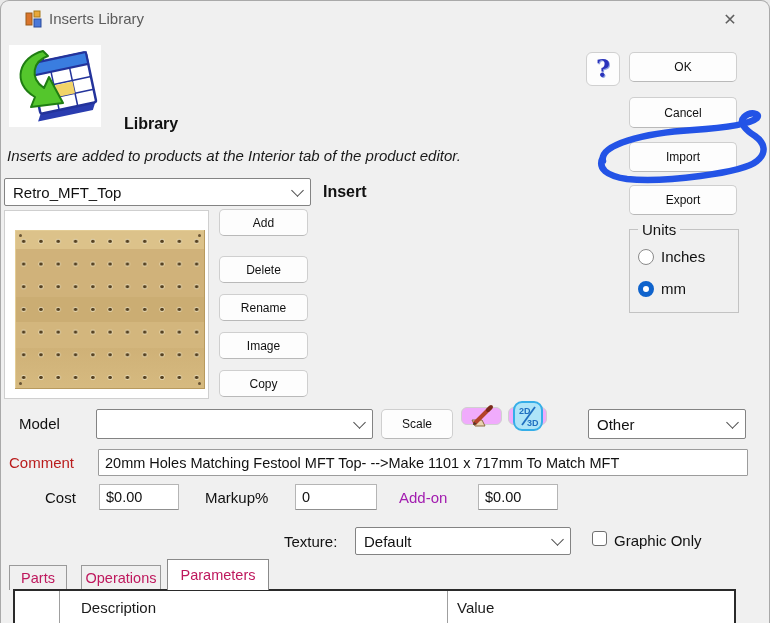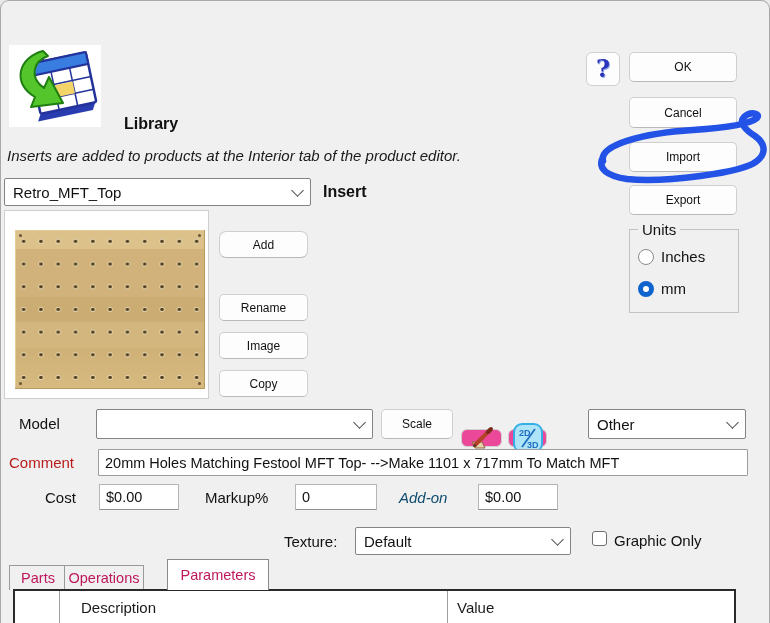--- a/index.html
+++ b/index.html
@@ -57,70 +57,79 @@
     background-color:#d2b57c;
     background-image:
       radial-gradient(circle, #55401f 1.4px, #f0e4c2 2.1px, rgba(0,0,0,0) 2.9px),
       linear-gradient(180deg,#dcc28a 0%,#dcc28a 12%,#d0b27a 12%,#d0b27a 42%,#cbad73 42%,#cbad73 58%,#d3b67d 58%,#d3b67d 74%,#cfb177 74%,#d6ba80 100%);
     background-size:17.3px 22.7px, 100% 100%;
     background-position:0 0, 0 0;
     box-shadow:inset -1px -1px 0 #b89a5e, inset 1px 1px 0 #e3cc95;
   }
   .cdot{position:absolute;width:3px;height:3px;border-radius:50%;background:#6a5535;}
   .side-btn{width:89px;height:27px;left:218px;}
-  .sb-add{top:230px;border-radius:7px;} .sb-del{top:255px;} .sb-ren{top:293px;} .sb-img{top:331px;} .sb-cpy{top:369px;}
+  .sb-add{top:208px;} .sb-del{top:255px;} .sb-ren{top:293px;} .sb-img{top:331px;} .sb-cpy{top:369px;}
   
   .units-box{left:628px;top:228px;width:110px;height:84px;border:1px solid #c3c3c3;}
   .units-legend{position:absolute;left:8px;top:-9px;background:#f0f0f0;padding:0 4px;font-size:15px;color:#111;}
   .radio-row{position:absolute;left:8px;display:flex;align-items:center;gap:7px;font-size:15px;color:#111;}
   .radio{width:16px;height:16px;border:1px solid #8a8a8a;border-radius:50%;background:#fff;box-sizing:border-box;flex:none;}
   .radio.on{border:5px solid #0f63cc;}
   .r-inches{top:18px;} .r-mm{top:50px;}
   
   .model-label{left:18px;top:414px;font-size:15px;color:#111;}
   .model-dd{left:95px;top:408px;width:277px;height:30px;}
   .scale-btn{left:380px;top:408px;width:72px;height:30px;}
-  .tool-btn{width:41px;height:18px;top:428px;background:#ec4899;border:1px solid #d0d0d0;border-radius:6px;display:flex;align-items:center;justify-content:center;}
+  .tool-btn{width:41px;height:18px;top:406px;background:#f0abfc;border:1px solid #d0d0d0;border-radius:6px;display:flex;align-items:center;justify-content:center;}
   .t-brush{left:460px;} .t-23d{left:507px;width:39px;}
   .other-dd{left:587px;top:408px;width:158px;height:30px;}
   
   .comment-label{left:8px;top:453px;font-size:15px;color:#b91c1c;}
   .field{background:#fff;border:1px solid #9c9c9c;border-radius:1px;font-size:14.5px;color:#111;padding:0 6px;font-family:"Liberation Sans",sans-serif;}
   .comment-input{left:97px;top:448px;width:650px;height:27px;}
   
   .cost-label{left:44px;top:488px;font-size:15px;color:#111;}
   .cost-input{left:98px;top:483px;width:80px;height:26px;border-color:#b5b5b5;border-bottom-color:#8f8f8f;}
   .markup-label{left:204px;top:488px;font-size:15px;color:#111;}
   .markup-input{left:294px;top:483px;width:82px;height:26px;border-color:#b5b5b5;border-bottom-color:#8f8f8f;}
-  .addon-label{left:398px;top:488px;font-size:15px;color:#0c4a6e;font-style:italic;}
+  .addon-label{left:398px;top:488px;font-size:15px;color:#a21caf;}
   .addon-input{left:477px;top:483px;width:80px;height:26px;border-color:#b5b5b5;border-bottom-color:#8f8f8f;}
   
   .texture-label{left:283px;top:532px;font-size:15px;color:#111;}
   .texture-dd{left:354px;top:526px;width:216px;height:28px;}
   .checkbox{left:591px;top:530px;width:15px;height:15px;background:#fff;border:1px solid #6f6f6f;border-radius:3px;}
   .graphic-label{left:613px;top:531px;font-size:15px;color:#111;}
   
   .tab{height:25px;top:564px;background:#f0f0f0;border:1px solid #9a9a9a;border-bottom:none;
        display:flex;align-items:center;justify-content:center;font-size:14.5px;color:#be185d;}
   .tab-parts{left:8px;width:58px;}
-  .tab-operations{left:63px;width:80px;}
+  .tab-operations{left:80px;width:80px;}
   .tab-active{left:166px;width:102px;top:558px;height:31px;background:#fff;border:1px solid #8a8a8a;border-bottom:none;z-index:3;}
   
   .grid{left:12px;top:588px;width:723px;height:35px;background:#fff;border:2px solid #2a2a2a;border-bottom:none;z-index:2;display:flex;}
   .gcell{border-right:1px solid #9f9f9f;display:flex;align-items:center;padding-left:16px;font-size:15px;color:#1a1a1a;box-sizing:border-box;height:100%;}
   .gc0{width:45px;padding-left:0;}
   .gc1{width:140px;}
   .gc2{width:388px;padding-left:21px;}
   .gc3{flex:1;padding-left:9px;border-right:none;}
 </style>
 </head>
 <body>
 
 <div class="dialog">
 
+  <div class="abs titlebar">
+    <svg class="abs" style="left:24px;top:9px;" width="18" height="18">
+      <rect x="1" y="3" width="6" height="12" fill="#d9742c" stroke="#9a5a18"></rect>
+      <rect x="9" y="1" width="6" height="6" fill="#e8a83a" stroke="#a87818"></rect>
+      <rect x="9" y="9" width="7" height="8" fill="#4a78d8" stroke="#2a4a9a"></rect>
+    </svg>
+    <div class="abs title-text">Inserts Library</div>
+    <div class="abs close-btn">✕</div>
+  </div>
 
   <div class="abs lib-icon">
     <svg width="92" height="82" viewBox="0 0 92 82">
       <g transform="rotate(-12 52 40)">
         <rect x="30" y="8" width="10" height="14" fill="#f2d468" stroke="#23339b" stroke-width="1.5"></rect>
         <polygon points="26,64 82,64 78,71 22,71" fill="#2a3db0"></polygon>
         <rect x="26" y="13" width="57" height="51" rx="2" fill="#ffffff" stroke="#23339b" stroke-width="2.5"></rect>
         <rect x="26" y="13" width="57" height="12" fill="#3a7de0" stroke="#23339b" stroke-width="2"></rect>
         <line x1="45" y1="25" x2="45" y2="64" stroke="#23339b" stroke-width="1.5"></line>
         <line x1="64" y1="25" x2="64" y2="64" stroke="#23339b" stroke-width="1.5"></line>
@@ -164,20 +173,21 @@
   <div class="abs preview">
     <div class="board">
       <span class="cdot" style="left:4px;top:4px;"></span>
       <span class="cdot" style="left:183px;top:4px;"></span>
       <span class="cdot" style="left:4px;top:152px;"></span>
       <span class="cdot" style="left:183px;top:152px;"></span>
     </div>
   </div>
 
   <div class="abs btn side-btn sb-add">Add</div>
+  <div class="abs btn side-btn sb-del">Delete</div>
   <div class="abs btn side-btn sb-ren">Rename</div>
   <div class="abs btn side-btn sb-img">Image</div>
   <div class="abs btn side-btn sb-cpy">Copy</div>
 
   <div class="abs units-box">
     <span class="units-legend">Units</span>
     <div class="radio-row r-inches">
       <span class="radio"></span>
       <span>Inches</span>
     </div>

